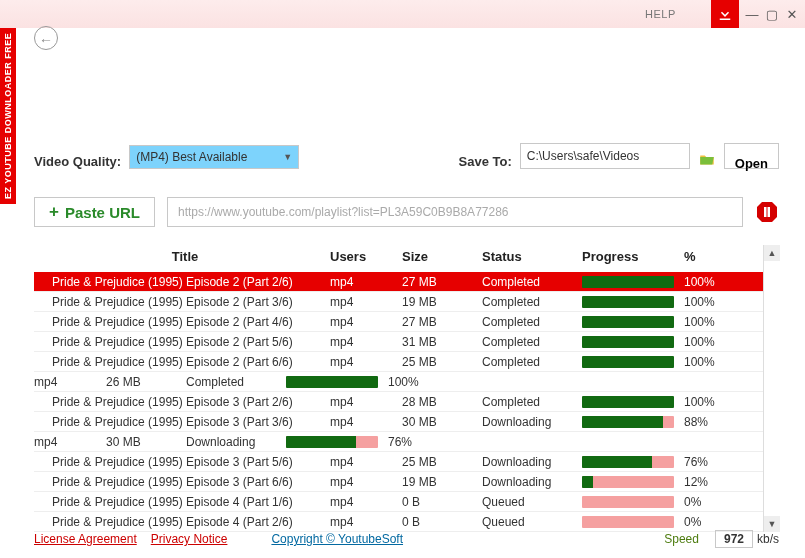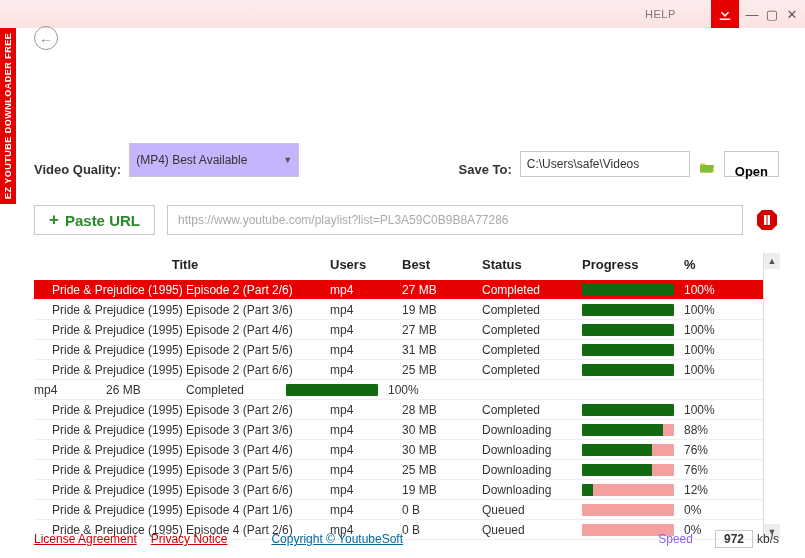--- a/index.html
+++ b/index.html
@@ -7,21 +7,21 @@
 .titlebar { height: 28px; background: linear-gradient(#fdecec,#fbe2e2); display: flex; align-items: center; justify-content: flex-end; padding: 0 6px 0 40px; gap: 6px; }
 .titlebar .help { font-size: 11px; color: #777; margin-right: auto; margin-left: 605px; letter-spacing: 0.5px; }
 .titlebar .dl-badge { width: 28px; height: 28px; background:#e60000; display:flex; align-items:center; justify-content:center; }
 .titlebar .dl-badge svg { width:18px; height:18px; fill:#fff; }
 .winbtn { width:14px; height:14px; display:flex; align-items:center; justify-content:center; color:#555; font-size:13px; }
 .back-circle { position:absolute; top:26px; left:34px; width:24px; height:24px; border:1.5px solid #999; border-radius:50%; display:flex; align-items:center; justify-content:center; color:#888; font-size:14px; }
 .sidetab { position:absolute; left:0; top:28px; width:16px; height:176px; background:#e60000; color:#fff; font-size:9px; font-weight:bold; writing-mode:vertical-rl; transform:rotate(180deg); text-align:center; letter-spacing:0.5px; display:flex; align-items:center; justify-content:center; }
 .content { padding: 115px 26px 0 34px; }
 .row1 { display:flex; align-items:flex-end; gap:8px; }
 .row1 .lbl { font-weight:600; color:#333; }
-.combo { width:170px; height:34px; border:1px solid #c8c8c8; background:#c4b5fd; display:flex; align-items:center; justify-content:space-between; padding:0 6px; font-size:12px; }
+.combo { width:170px; height:24px; border:1px solid #c8c8c8; background:#7dd3fc; display:flex; align-items:center; justify-content:space-between; padding:0 6px; font-size:12px; }
 .combo .caret { font-size:9px; color:#555; }
 .row1 .spacer { flex:1; }
 .row1 .saveto { font-weight:600; }
 .pathbox { width:170px; height:24px; border:1px solid #c8c8c8; padding:12px 6px; display:flex; align-items:center; font-size:12px; }
 .folder-ic { width:18px; height:18px; }
 .openbtn { border:1px solid #c8c8c8; background:#fff; height:24px; padding:12px 10px; font-weight:600; font-size:13px; }
 .row2 { margin-top:28px; display:flex; align-items:center; gap:12px; }
 .pastebtn { border:1px solid #c8c8c8; height:30px; padding:0 14px; background:#fff; display:flex; align-items:center; gap:6px; font-weight:700; color:#2a8a2a; font-size:15px; }
 .pastebtn .plus { font-size:17px; font-weight:900; }
 .urlbox { flex:1; height:30px; border:1px solid #c8c8c8; padding:0 10px; display:flex; align-items:center; color:#aaa; font-size:12px; }
@@ -43,21 +43,21 @@
 .pbar { width:92px; height:12px; background:#f5a0a0; border-radius:1px; overflow:hidden; }
 .pbar .fill { height:100%; background:#116a11; }
 .trow.sel .pbar { background:#c40000; }
 .scrolltrack { width:16px; border-left:1px solid #ddd; position:relative; }
 .scrolltrack .arrow { position:absolute; left:0; width:16px; height:16px; background:#eee; display:flex; align-items:center; justify-content:center; font-size:9px; color:#555; }
 .scrolltrack .arrow.up{ top:0;} .scrolltrack .arrow.dn{ bottom:0;}
 .footer { position:absolute; bottom:10px; left:34px; right:26px; display:flex; align-items:center; font-size:12px; }
 .footer a { color:#c00; text-decoration:underline; margin-right:14px; }
 .footer .copy { color:#0369a1; margin-left:30px;}
 .footer .spacer { flex:1; }
-.footer .speedlbl { color:#8b5cf6; margin-right:22px; }
+.footer .speedlbl { color:#4d7c0f; margin-right:16px; }
 .footer .speedval { border:1px solid #c8c8c8; padding:1px 8px; font-weight:600; margin-right:4px;}
 </style>
 </head>
 <body>
 
 <div class="titlebar">
   <span class="help">HELP</span>
   <div class="dl-badge">
     <svg viewBox="0 0 24 24">
         <path d="M12 3v10l4-4 1.4 1.4L12 16 6.6 10.4 8 9l4 4V3h0zM5 18h14v2H5z"></path>
@@ -104,21 +104,21 @@
           <rect x="12.5" y="7" width="2.5" height="10" fill="#fff"></rect>
         </svg>
     </span>
   </div>
 
   <div class="table-wrap">
     <div class="table">
       <div class="thead">
         <div class="col-t">Title</div>
         <div class="col-type">Users</div>
-        <div class="col-size">Best</div>
+        <div class="col-size">Size</div>
         <div class="col-status">Status</div>
         <div class="col-prog">Progress</div>
         <div class="col-pct">%</div>
       </div>
       <div id="tbody">
           <div class="trow sel">
             <div class="col-t">Pride &amp; Prejudice (1995) Episode 2 (Part 2/6)</div>
             <div class="col-type">mp4</div>
             <div class="col-size">27 MB</div>
             <div class="col-status">Completed</div>
@@ -206,21 +206,20 @@
             <div class="col-size">30 MB</div>
             <div class="col-status">Downloading</div>
             <div class="col-prog">
               <div class="pbar">
                 <div class="fill" style="width:88%"></div>
               </div>
             </div>
             <div class="col-pct">88%</div>
           </div>
           <div class="trow">
-            <div class="col-t">Pride &amp; Prejudice (1995) Episode 3 (Part 4/6)</div>
             <div class="col-type">mp4</div>
             <div class="col-size">30 MB</div>
             <div class="col-status">Downloading</div>
             <div class="col-prog">
               <div class="pbar">
                 <div class="fill" style="width:76%"></div>
               </div>
             </div>
             <div class="col-pct">76%</div>
           </div>

